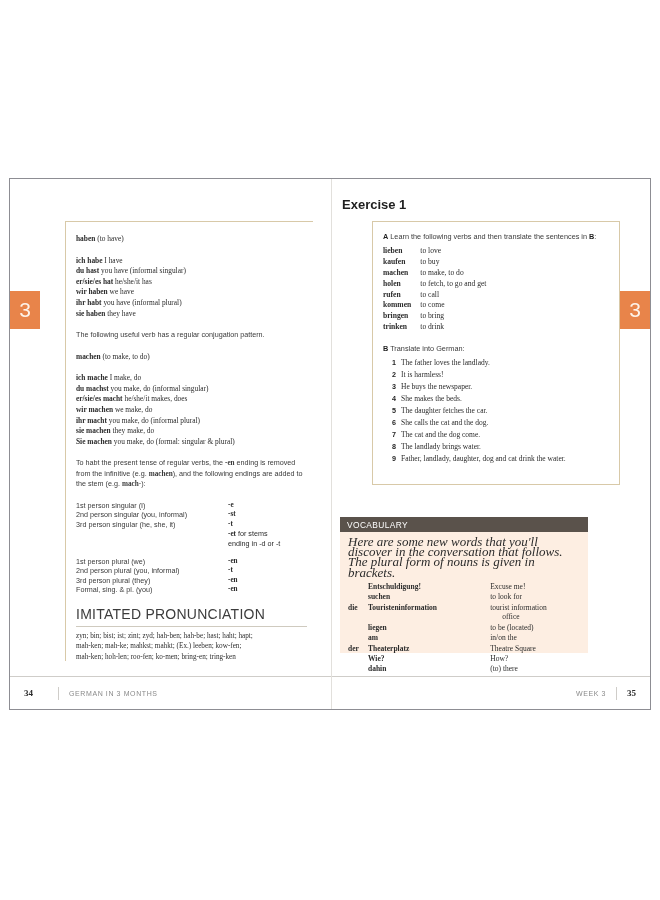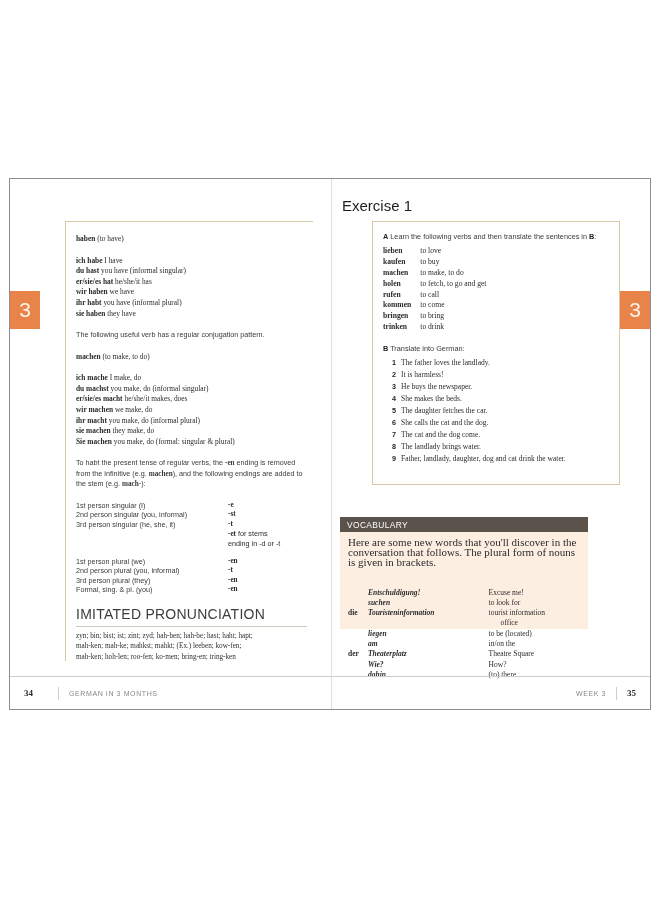--- a/index.html
+++ b/index.html
@@ -128,22 +128,22 @@
     line-height: 10.4px;
     color: #2f2f2f;
   }
 
   
   #exercise-title {
     position: absolute;
     left: 10px;
     top: 18px;
     font-family: "Liberation Sans", sans-serif;
-    font-size: 15px;
-    font-weight: normal;
+    font-size: 13px;
+    font-weight: bold;
     color: #1f1f1f;
   }
   .ex-intro {
     font-family: "Liberation Sans", sans-serif;
     font-size: 7.3px;
     line-height: 10.4px;
     color: #3a3a3a;
     margin-bottom: 4px;
   }
   .ex-intro b { font-family: "Liberation Sans", sans-serif; font-weight: bold; color: #1f1f1f; }
@@ -163,43 +163,44 @@
     font-weight: bold;
     color: #1f1f1f;
   }
 
   
   #vocab-box {
     position: absolute;
     left: 8px;
     top: 338px;
     width: 248px;
-    height: 112px;
+    height: 136px;
     background: #fdeee2;
     box-sizing: border-box;
   }
   #vocab-header {
     background: #5a524b;
     color: #ffffff;
     font-family: "Liberation Sans", sans-serif;
     font-size: 8.4px;
     letter-spacing: 0.4px;
     padding: 2.5px 0 2.5px 7px;
   }
   #vocab-inner { padding: 5px 8px 0 8px; }
   .vocab-intro {
-    font-size: 11px;
+    font-size: 13px;
     line-height: 10.2px;
     color: #2b2b2b;
-    margin-bottom: 20px;
+    margin-bottom: 4px;
+    font-style: italic;
   }
   .vtable { border-collapse: collapse; font-size: 7.5px; color: #2b2b2b; width: 100%; }
   .vtable td { padding: 0 0 0.6px 0; vertical-align: top; line-height: 9.8px; }
   .vtable td.art  { width: 20px; font-weight: bold; }
-  .vtable td.word { font-weight: bold; padding-right: 8px; font-style: italic; }
+  .vtable td.word { font-weight: bold; padding-right: 8px; }
   .vtable td.eng  { }
   .vtable td.eng .indent { display: block; padding-left: 12px; }
 
   
   .footer {
     position: absolute;
     bottom: 0;
     left: 0;
     right: 0;
     height: 32px;

